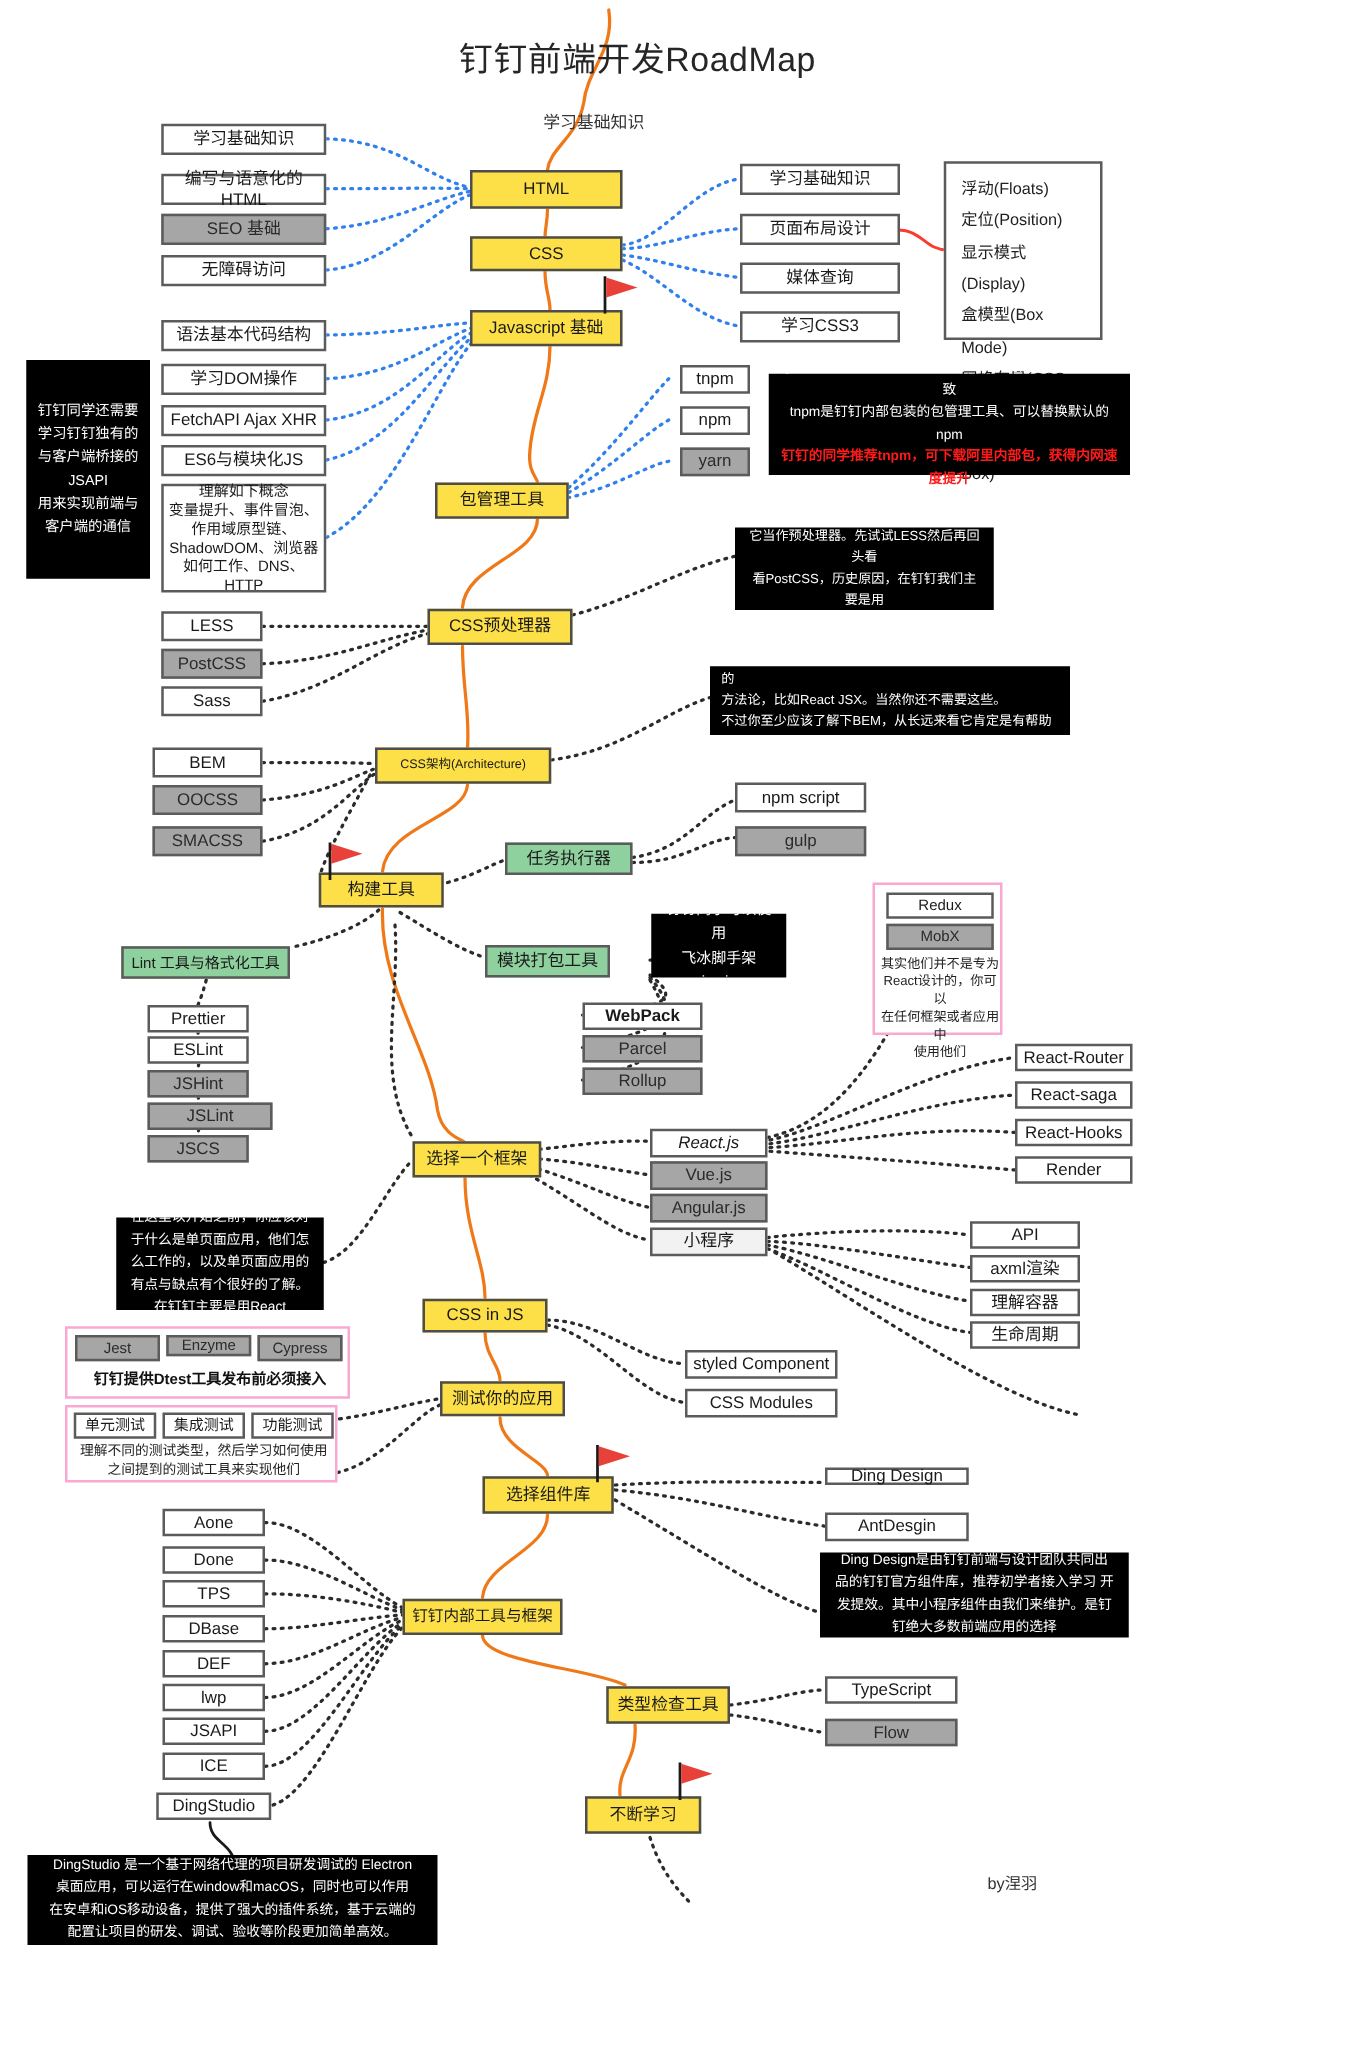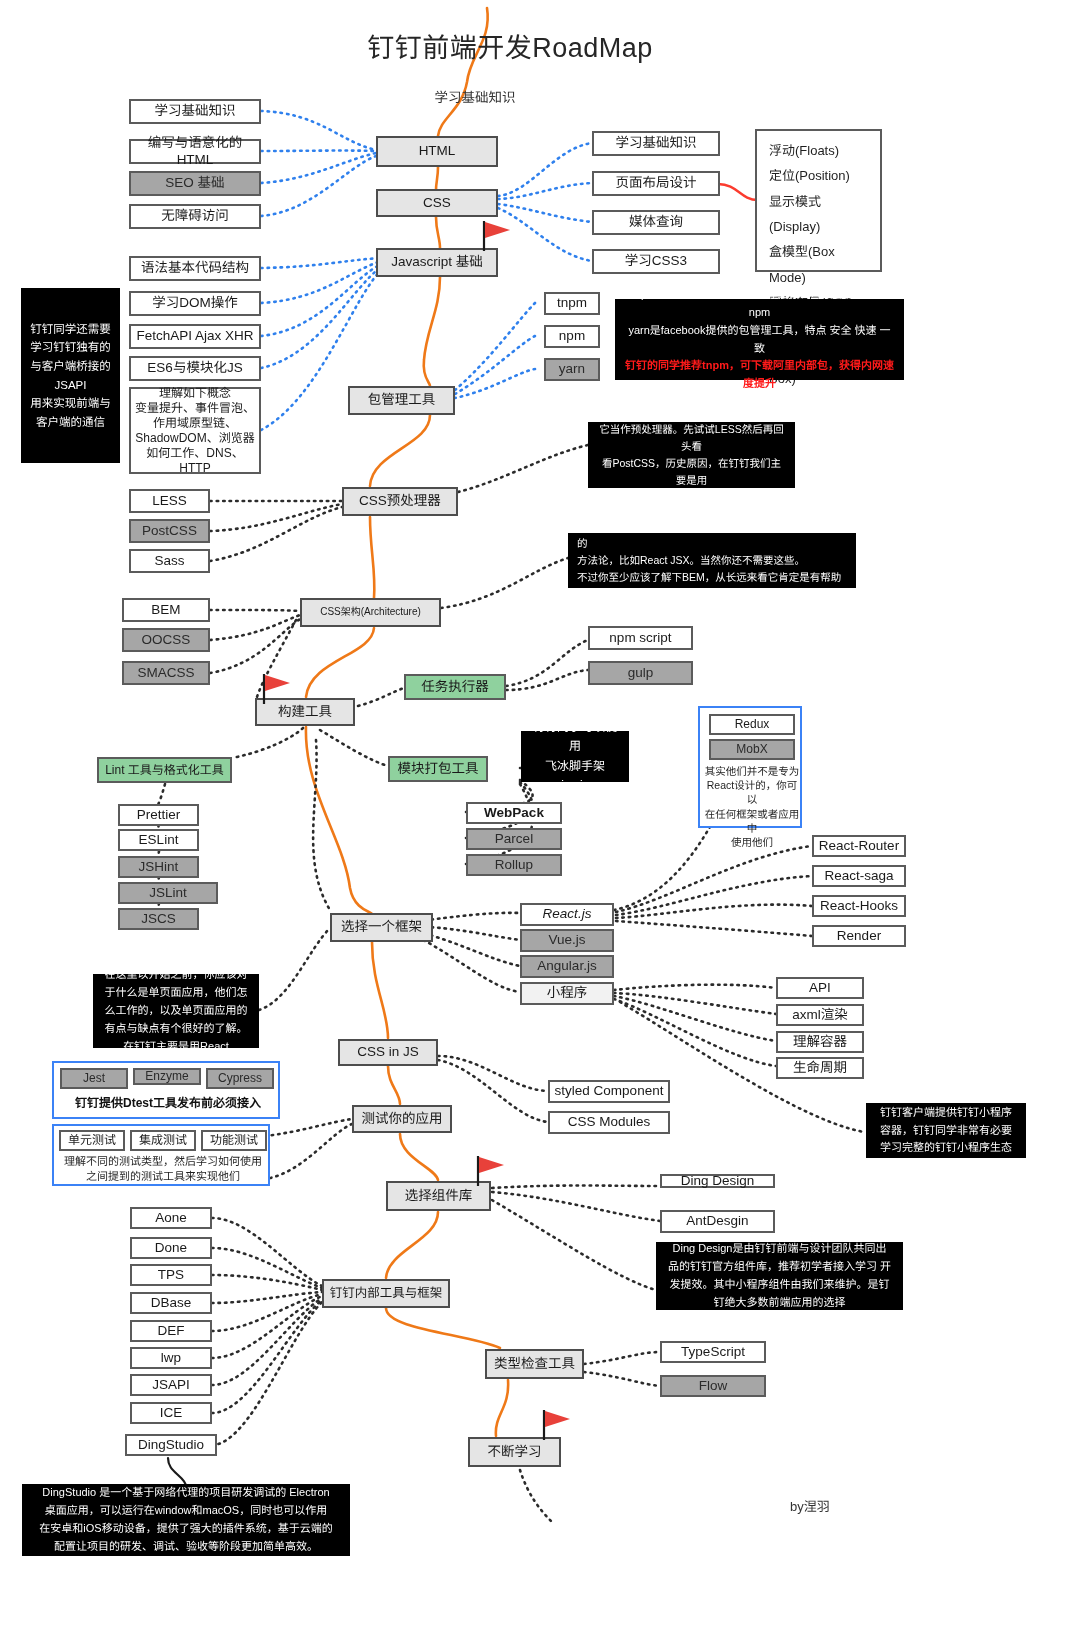--- a/index.html
+++ b/index.html
@@ -31,21 +31,21 @@
     border: 2px solid #595959;
     font-size: 13.5px;
     color: #1a1a1a;
     line-height: 1.25;
     padding: 2px 4px;
     background: #ffffff;
     z-index: 3;
   }
   .n-white  { background: #ffffff; border-color: #5b5b5b; }
   .n-gray   { background: #a6a6a6; border-color: #5b5b5b; color: #2b2b2b; }
-  .n-orange { background: #e5e5e5; border-color: #4d4d4d; }
+  .n-orange { background: #fde047; border-color: #4d4d4d; }
   .n-green  { background: #8fd19e; border-color: #5b5b5b; }
   .n-faint  { background: #f2f2f2; border-color: #5b5b5b; }
   .n-black  {
     background: #000000;
     border: none;
     color: #ffffff;
     font-size: 12.5px;
     line-height: 1.62;
     padding: 7px 9px;
     flex-direction: column;
@@ -58,21 +58,21 @@
     color: #333;
   }
   .n-title {
     border: none;
     background: transparent;
     font-size: 27px;
     color: #262626;
     letter-spacing: 0.5px;
   }
   .n-group {
-    border: 2px solid #3b82f6;
+    border: 2px solid #f9a8d4;
     background: #ffffff;
     display: block;
     padding: 0;
   }
   .panel-list {
     position: absolute;
     border: 2px solid #5b5b5b;
     background: #ffffff;
     padding: 7px 12px;
     font-size: 13px;
@@ -288,22 +288,22 @@
 与客户端桥接的
 JSAPI
 用来实现前端与
 客户端的通信</div>
 
   <div class="node n-white" style="left:544px;top:292px;width:56px;height:23px;">tnpm</div>
   <div class="node n-white" style="left:544px;top:325px;width:56px;height:23px;">npm</div>
   <div class="node n-gray" style="left:544px;top:358px;width:56px;height:23px;">yarn</div>
 
   <div class="node n-black" style="left:615px;top:299px;width:289px;height:81px;font-size:11px;align-items:flex-start;">
+    <div style="width:100%;text-align:center;">yarn是facebook提供的包管理工具，特点 安全 快速 一致</div>
     <div style="width:100%;text-align:center;">tnpm是钉钉内部包装的包管理工具、可以替换默认的npm</div>
-    <div style="width:100%;text-align:center;">yarn是facebook提供的包管理工具，特点 安全 快速 一致</div>
     <div class="redline" style="width:100%;text-align:center;">钉钉的同学推荐tnpm，可下载阿里内部包，获得内网速度提升</div>
   </div>
 
   <div class="node n-white" style="left:129px;top:489px;width:81px;height:24px;">LESS</div>
   <div class="node n-gray" style="left:129px;top:519px;width:81px;height:24px;">PostCSS</div>
   <div class="node n-white" style="left:129px;top:549px;width:81px;height:24px;">Sass</div>
 
   <div class="node n-black multiline" style="left:588px;top:422px;width:207px;height:66px;font-size:10.5px;text-align:center;">PostCSS并不是一个预处理器，但是你可以把
 它当作预处理器。先试试LESS然后再回头看
 看PostCSS，历史原因，在钉钉我们主要是用
@@ -358,23 +358,20 @@
     <div class="multiline" style="position:absolute;left:4px;top:56px;width:96px;font-size:10.5px;line-height:1.35;text-align:center;color:#1f1f1f;">其实他们并不是专为
 React设计的，你可以
 在任何框架或者应用中
 使用他们</div>
   </div>
 
   <div class="node n-white" style="left:776px;top:977px;width:88px;height:22px;">API</div>
   <div class="node n-white" style="left:776px;top:1004px;width:88px;height:22px;">axml渲染</div>
   <div class="node n-white" style="left:776px;top:1031px;width:88px;height:22px;">理解容器</div>
   <div class="node n-white" style="left:776px;top:1057px;width:88px;height:22px;">生命周期</div>
-  <div class="node n-black multiline" style="left:866px;top:1103px;width:160px;height:55px;font-size:11px;text-align:center;">钉钉客户端提供钉钉小程序
-容器，钉钉同学非常有必要
-学习完整的钉钉小程序生态</div>
 
   <div class="node n-white" style="left:548px;top:1080px;width:122px;height:23px;">styled Component</div>
   <div class="node n-white" style="left:548px;top:1111px;width:122px;height:23px;">CSS Modules</div>
 
   <div class="n-group" style="position:absolute;left:52px;top:1061px;width:228px;height:58px;z-index:3;">
     <div class="node n-gray" style="position:absolute;left:6px;top:5px;width:68px;height:21px;font-size:12px;">Jest</div>
     <div class="node n-gray" style="position:absolute;left:79px;top:5px;width:68px;height:17px;font-size:12px;">Enzyme</div>
     <div class="node n-gray" style="position:absolute;left:152px;top:5px;width:68px;height:21px;font-size:12px;">Cypress</div>
     <div style="position:absolute;left:0;top:30px;width:228px;text-align:center;font-size:12px;font-weight:bold;color:#111;">钉钉提供Dtest工具发布前必须接入</div>
   </div>

